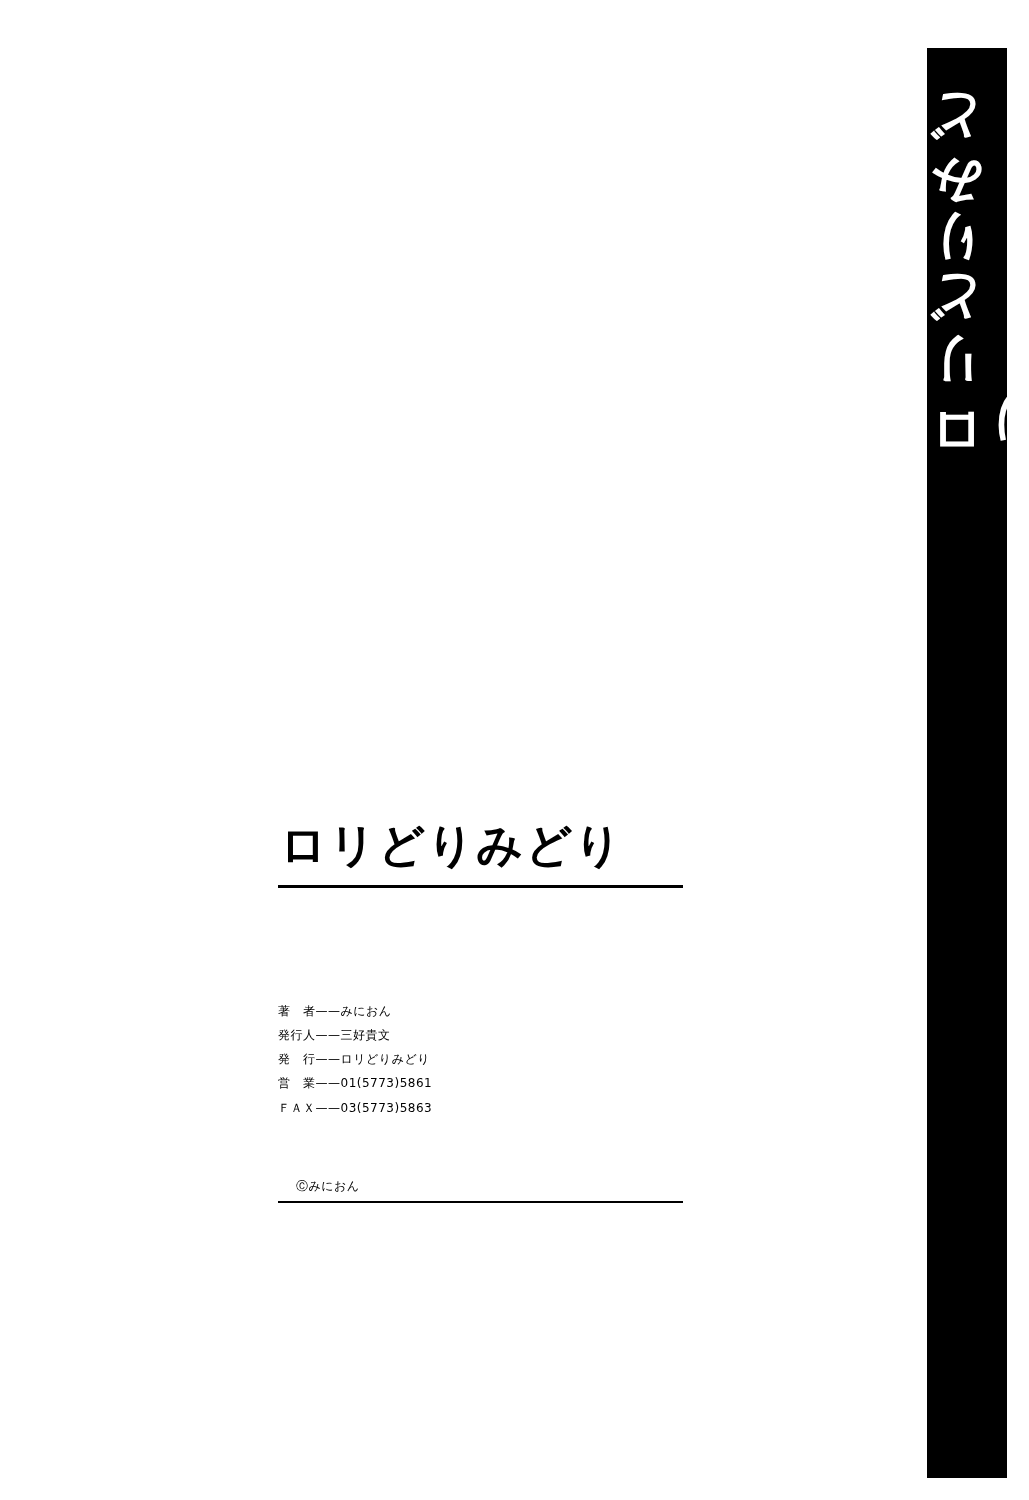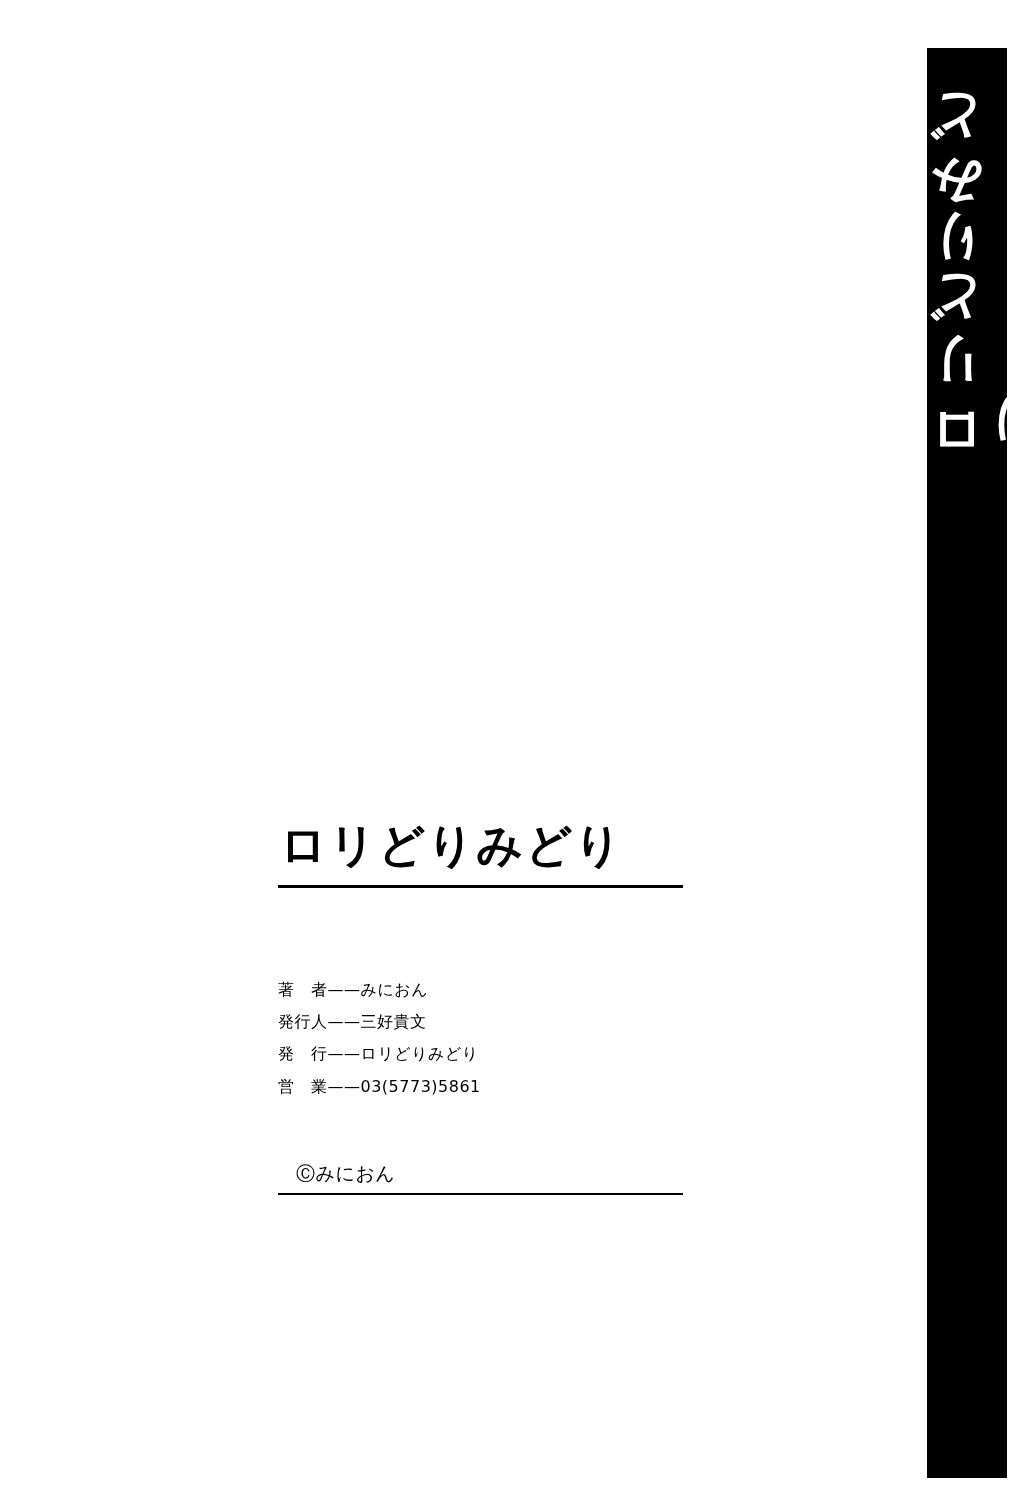--- a/index.html
+++ b/index.html
@@ -64,64 +64,65 @@
   .rule {
     height: 3px;
     background: #000000;
     width: 100%;
   }
   .rule.thin {
     height: 2px;
   }
 
   .credits {
-    margin-top: 86px;
-    font-size: 16px;
+    margin-top: 111px;
+    font-size: 12px;
     line-height: 2.02;
     letter-spacing: 0.5px;
   }
   .credit-row {
     white-space: pre;
   }
   .indent-1 {
     padding-left: 92px;
   }
   .indent-2 {
     padding-left: 214px;
   }
   .indent-3 {
     padding-left: 100px;
   }
 
   .copyright-wrap {
     margin-top: 58px;
   }
   .copyright {
-    font-size: 19px;
+    font-size: 12px;
     letter-spacing: 0.5px;
     margin: 0 0 6px 18px;
   }
 </style>
 </head>
 <body>
 
 <div class="page">
 
   <div class="spine"></div>
   <div class="spine-title">ロリどりみどり</div>
 
   <div class="colophon">
     <div class="book-title">ロリどりみどり</div>
     <div class="rule"></div>
 
     <div class="credits">
       <div class="credit-row">著　者——みにおん</div>
       <div class="credit-row">発行人——三好貴文</div>
       <div class="credit-row">発　行——ロリどりみどり</div>
-      <div class="credit-row">営　業——03(5773)5861</div>
+      <div class="credit-row">営　業——01(5773)5861</div>
+      <div class="credit-row">ＦＡＸ——03(5773)5863</div>
     </div>
 
     <div class="copyright-wrap">
       <div class="copyright">Ⓒみにおん</div>
       <div class="rule thin"></div>
     </div>
   </div>
 
 </div>
 

